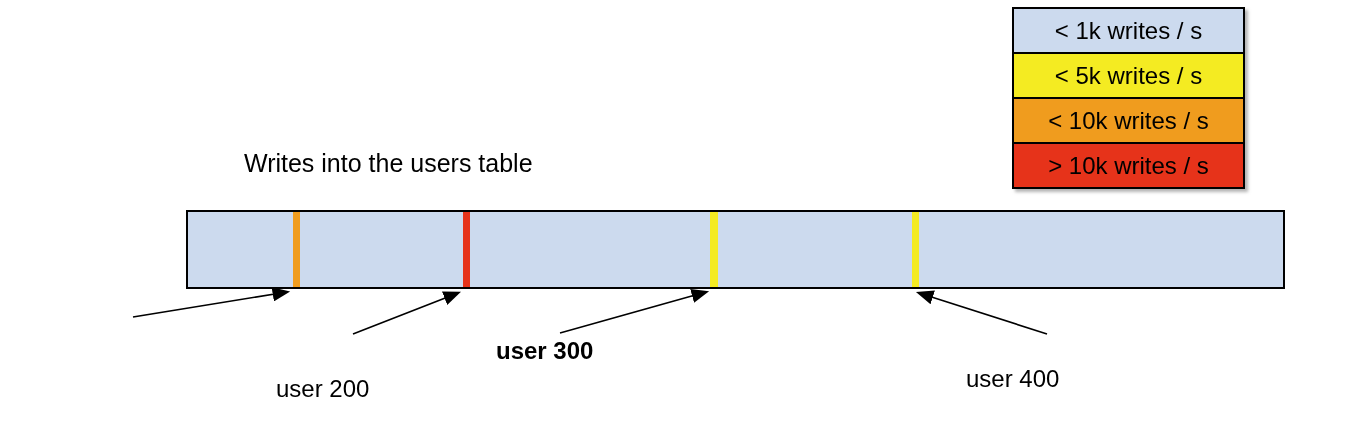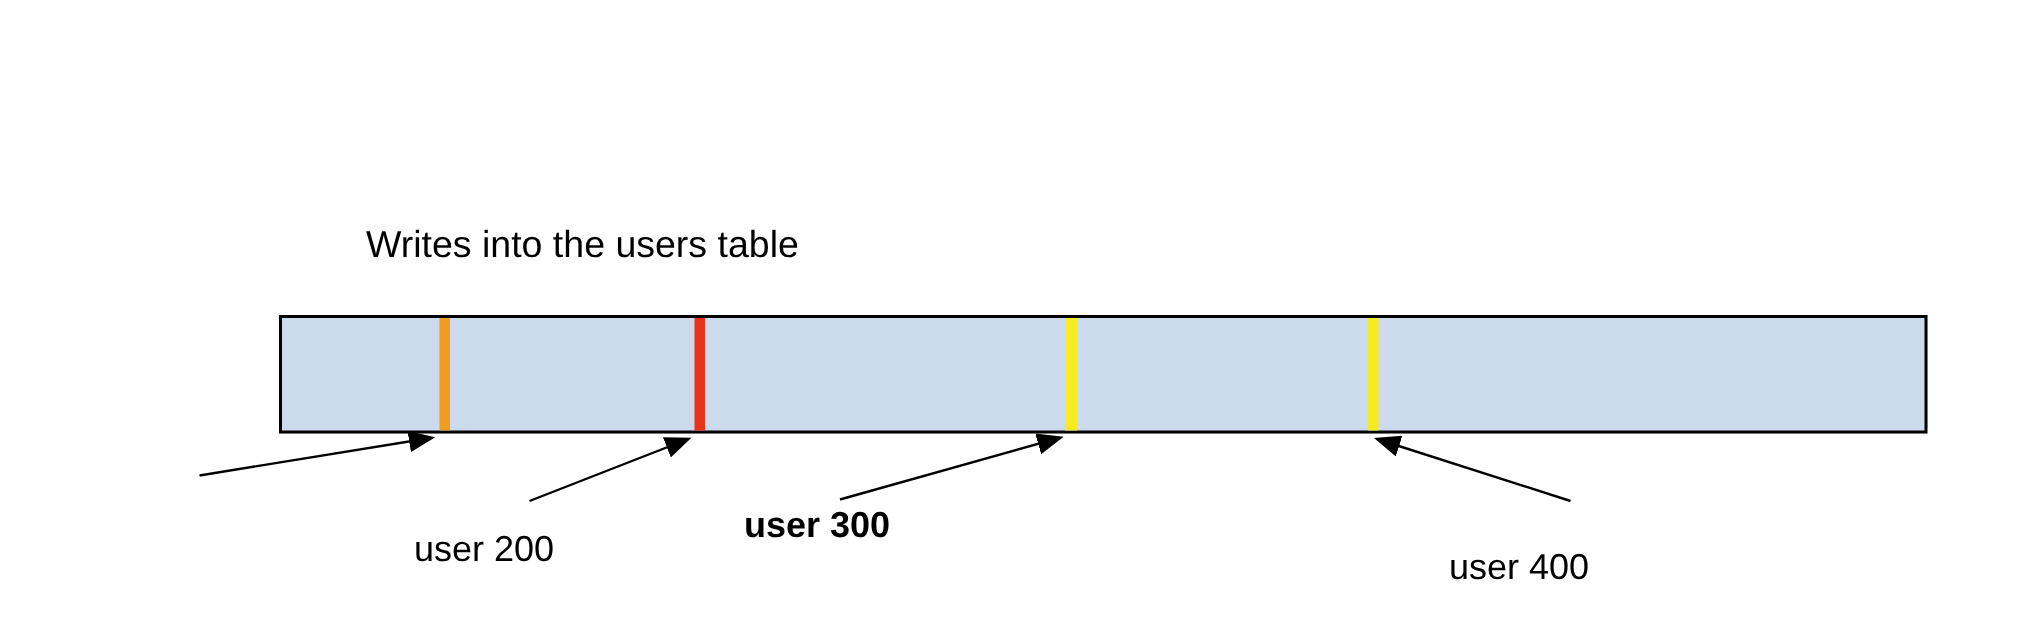--- a/index.html
+++ b/index.html
@@ -76,37 +76,51 @@
     pointer-events: none;
   }
 </style>
 </head>
 <body>
 
 <div class="stage">
 
   <div class="title">Writes into the users table</div>
 
+  <div class="legend">
+    <div class="legend-row" style="background-color: rgb(204, 218, 238);">
+      <span>&lt; 1k writes / s</span>
+    </div>
+    <div class="legend-row" style="background-color: rgb(244, 235, 34);">
+      <span>&lt; 5k writes / s</span>
+    </div>
+    <div class="legend-row" style="background-color: rgb(240, 156, 30);">
+      <span>&lt; 10k writes / s</span>
+    </div>
+    <div class="legend-row" style="background-color: rgb(230, 51, 26);">
+      <span>&gt; 10k writes / s</span>
+    </div>
+  </div>
 
   <div class="table-bar" style="background-color: rgb(204, 218, 238);">
     <div class="stripe" style="left: 105px; background-color: rgb(240, 156, 30);"></div>
     <div class="stripe" style="left: 275px; background-color: rgb(230, 51, 26);"></div>
     <div class="stripe" style="left: 522px; width: 8px; background-color: rgb(244, 235, 34);"></div>
     <div class="stripe" style="left: 724px; background-color: rgb(244, 235, 34);"></div>
   </div>
 
   <svg class="arrows" viewBox="0 0 1350 422" xmlns="http://www.w3.org/2000/svg">
     <defs>
       <marker id="arrowhead" markerWidth="12" markerHeight="9" refX="9" refY="4.5" orient="auto">
         <path d="M0,0 L11,4.5 L0,9 Z" fill="#000000"></path>
       </marker>
     </defs>
     <line x1="133" y1="317" x2="287" y2="292" stroke="#000000" stroke-width="1.6" marker-end="url(#arrowhead)"></line>
     <line x1="353" y1="334" x2="458" y2="293" stroke="#000000" stroke-width="1.6" marker-end="url(#arrowhead)"></line>
     <line x1="560" y1="333" x2="706" y2="292" stroke="#000000" stroke-width="1.6" marker-end="url(#arrowhead)"></line>
     <line x1="1047" y1="334" x2="919" y2="293" stroke="#000000" stroke-width="1.6" marker-end="url(#arrowhead)"></line>
   </svg>
 
-  <div class="user-label" style="left:276px; top:353px;text-align:center;">user 200</div>
+  <div class="user-label" style="left:276px; top:375px;text-align:center;">user 200</div>
   <div class="user-label" style="left:496px; top:337px;font-weight:bold;">user 300</div>
   <div class="user-label" style="left:966px; top:365px;">user 400</div>
 
 </div>
 
 </body></html>

